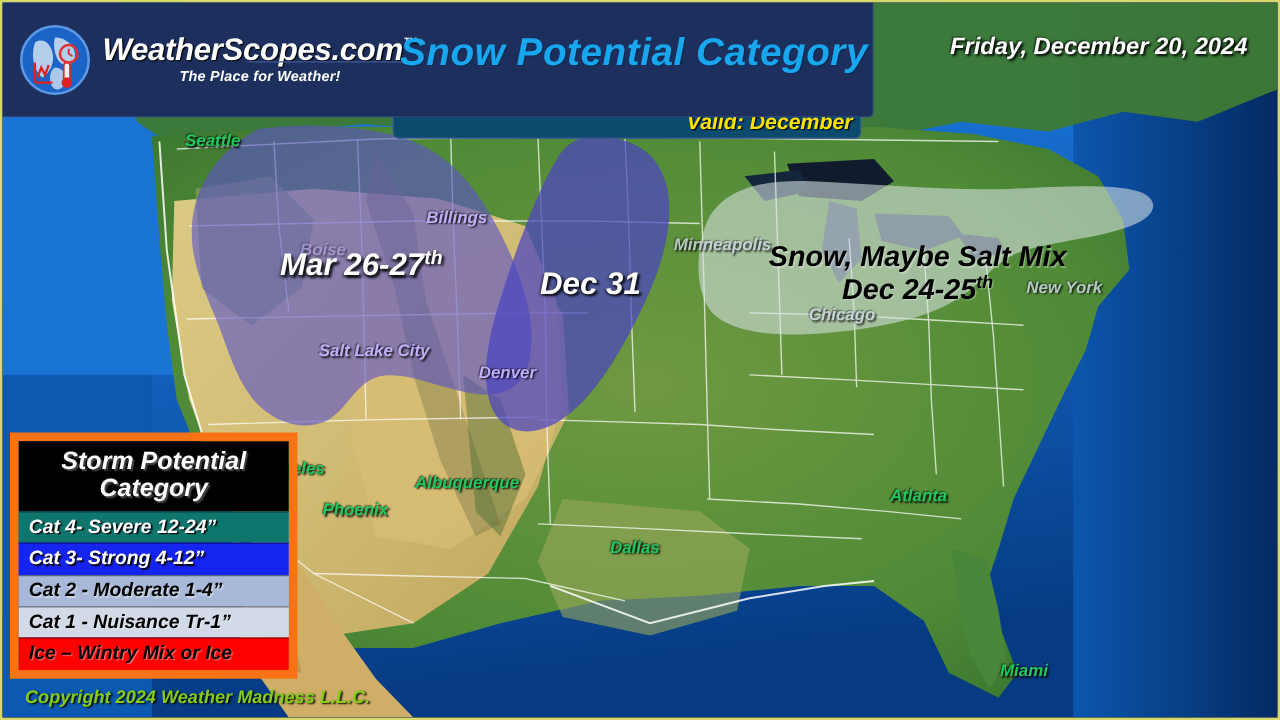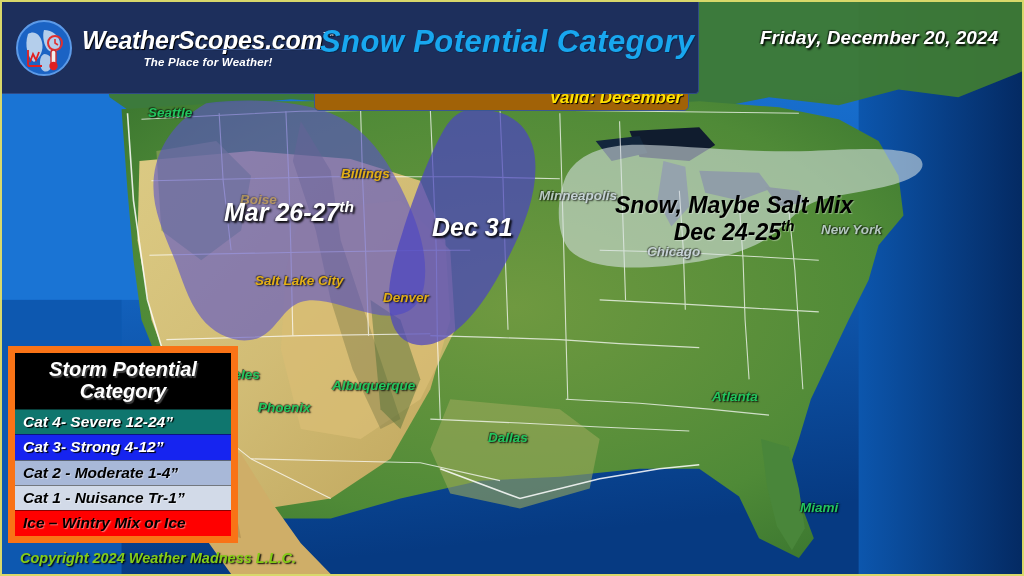--- a/index.html
+++ b/index.html
@@ -55,21 +55,21 @@
   #forecast-date {
     position:absolute; left:758px; top:25px;
     font-size:19px; font-weight:bold; font-style:italic; color:#ffffff;
     white-space:nowrap; z-index:45;
     text-shadow:1.5px 1.5px 2px rgba(0,0,0,.95), -1px -1px 1px rgba(0,0,0,.6);
   }
 
   
   #valid-bar {
     position:absolute; left:312px; top:82px; width:375px; height:27px;
-    background:#a16207; border:1px solid #3b5792; border-radius:5px;
+    background:#0c4a6e; border:1px solid #3b5792; border-radius:5px;
     z-index:38;
     display:flex; align-items:center; justify-content:flex-end;
   }
   #valid-text {
     font-size:17px; font-weight:bold; font-style:italic; color:#ffe200;
     margin-right:6px; white-space:nowrap;
     text-shadow:1px 1px 1px #000;
   }
 
   
@@ -95,21 +95,21 @@
     left:613px; top:191px; font-size:23px; line-height:1.12;
   }
 
   
   .city-label {
     position:absolute; z-index:22; pointer-events:none;
     font-style:italic; font-weight:bold; font-size:13.5px;
     white-space:nowrap; color:#22c55e;
     text-shadow:1.3px 1.3px 1.6px rgba(0,0,0,.9), -0.8px -0.8px 1px rgba(0,0,0,.55);
   }
-  .city-label.muted { color:#eab308; opacity:.92; }
+  .city-label.muted { color:#c4b5fd; opacity:.92; }
   .city-label.grayed { color:#cdd6e2; opacity:.8; }
 
   
   #legend {
     position:absolute; left:6px; top:344px; width:230px;
     z-index:50;
     border:7px solid #f97316;
   }
   #legend-title {
     background:#000000; color:#ffffff;
@@ -276,21 +276,21 @@
     <div class="city-label muted" style="left:253px; top:255px;margin-top:16px;">Salt Lake City</div>
     <div class="city-label muted" style="left:381px; top:288px;">Denver</div>
     <div class="city-label grayed" style="left:537px; top:186px;">Minneapolis</div>
     <div class="city-label grayed" style="left:645px; top:242px;">Chicago</div>
     <div class="city-label grayed" style="left:819px; top:220px;">New York</div>
     <div class="city-label" style="left:178px; top:365px;">Los Angeles</div>
     <div class="city-label" style="left:256px; top:398px;">Phoenix</div>
     <div class="city-label" style="left:330px; top:376px;">Albuquerque</div>
     <div class="city-label" style="left:486px; top:428px;">Dallas</div>
     <div class="city-label" style="left:710px; top:387px;">Atlanta</div>
-    <div class="city-label" style="left:798px; top:498px;">Miami</div>
+    <div class="city-label" style="left:798px; top:527px;">Miami</div>
   </div>
 
   <div id="label-west" class="region-label light">
     <span>Mar 26-27</span><span class="sup">th</span>
   </div>
 
   <div id="label-plains" class="region-label light">
     <span>Dec 31</span>
   </div>
 

